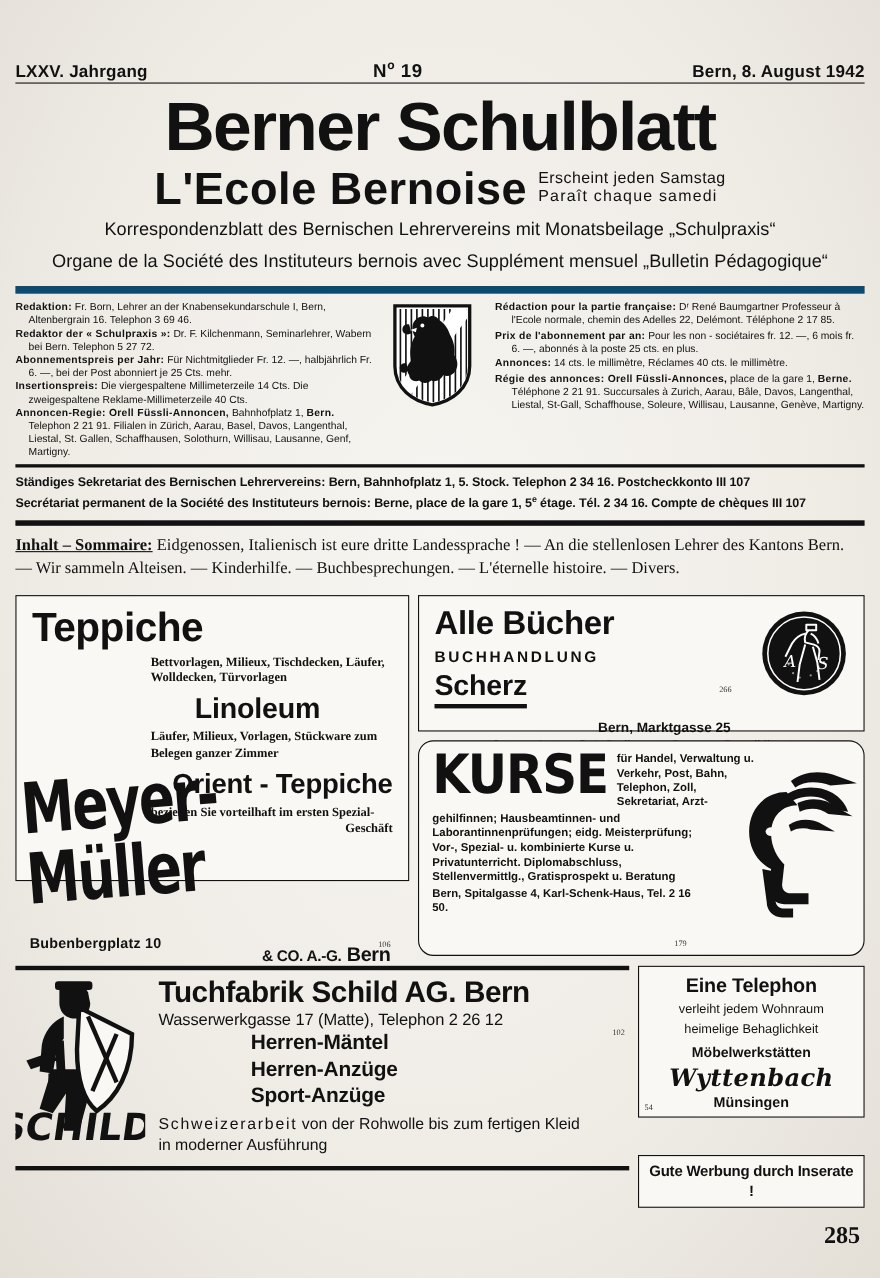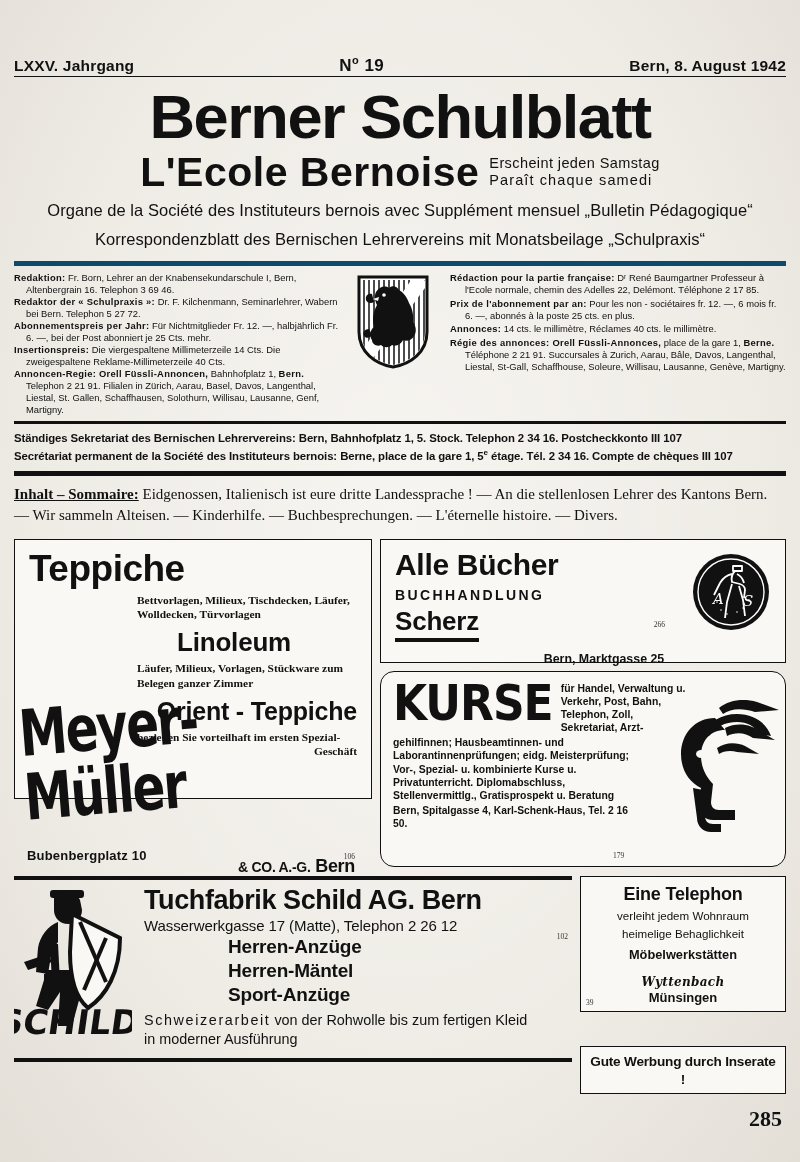--- a/index.html
+++ b/index.html
@@ -52,21 +52,21 @@
     font-size:14.5px;line-height:1.22;letter-spacing:.4px;padding-bottom:3px;white-space:nowrap;
   }
   .erscheint .l2{letter-spacing:1.1px;}
   .subline{
     text-align:center;font-size:16.5px;line-height:1.32;margin-top:7px;letter-spacing:.05px;
   }
 
   
   .imprint{
     margin-top:11px;
-    border-top:5px solid #0c4a6e;border-bottom:3px solid #111;
+    border-top:7px solid #0c4a6e;border-bottom:3px solid #111;
     padding:6px 0 5px 0;
     display:flex;
     position:relative;
   }
   .imp-col{font-size:9.4px;line-height:1.27;}
   .imp-l{width:330px;padding-right:6px;}
   .imp-r{flex:1;padding-left:14px;}
   .imp-l p,.imp-r p{margin:0 0 0 0;text-indent:-12px;padding-left:12px;}
   .imp-r p{text-indent:-15px;padding-left:15px;margin-bottom:1.5px;}
   .imp-col b{font-weight:700;letter-spacing:.3px;}
@@ -158,21 +158,21 @@
   .sch-foot{font-size:14.4px;margin-top:5px;line-height:1.35;}
   .sch-foot .sp{letter-spacing:1.6px;}
   .sch-ref{position:absolute;right:4px;top:46px;}
 
   
   .right-low{flex:1;}
   .eckbank{border:1.6px solid #111;padding:7px 8px 6px 8px;text-align:center;position:relative;background:#faf8f4;}
   .e-h1{font-weight:800;font-size:18px;letter-spacing:-.2px;}
   .e-sub{font-size:11.6px;line-height:1.3;margin-top:3px;}
   .e-mw{font-weight:800;font-size:12.8px;margin-top:6px;}
-  .e-script{font-family:"DejaVu Serif", serif;font-style:italic;font-size:12px;font-weight:700;margin-top:13px;letter-spacing:.3px;}
+  .e-script{font-family:"DejaVu Serif", serif;font-style:italic;font-size:22px;font-weight:700;margin-top:3px;letter-spacing:.3px;}
   .e-town{font-weight:800;font-size:13px;margin-top:1px;}
   .e-ref{position:absolute;left:5px;bottom:4px;}
 
   .werbung{border:1.6px solid #111;padding:5px 6px;text-align:center;margin-top:34px;background:#faf8f4;}
   .werbung span{font-weight:700;font-size:13.6px;letter-spacing:-.2px;}
   .pagenum{
     font-family:"Liberation Serif", serif;font-weight:700;font-size:22px;
     text-align:right;margin-top:12px;padding-right:4px;
   }
 </style>
@@ -193,22 +193,22 @@
   <div class="rule-thin"></div>
 
   <div class="masthead">Berner Schulblatt</div>
   <div class="mast2row">
     <div class="mast2">L'Ecole Bernoise</div>
     <div class="erscheint">
       <div>Erscheint jeden Samstag</div>
       <div class="l2">Paraît chaque samedi</div>
     </div>
   </div>
+  <div class="subline">Korrespondenzblatt des Bernischen Lehrervereins mit Monatsbeilage „Schulpraxis“</div>
   <div class="subline">Organe de la Société des Instituteurs bernois avec Supplément mensuel „Bulletin Pédagogique“</div>
-  <div class="subline">Korrespondenzblatt des Bernischen Lehrervereins mit Monatsbeilage „Schulpraxis“</div>
 
   <div class="imprint">
     <div class="imp-col imp-l">
         <p><b>Redaktion:</b> Fr. Born, Lehrer an der Knabensekundarschule I, Bern, Altenbergrain 16. Telephon 3 69 46.</p>
         <p><b>Redaktor der « Schulpraxis »:</b> Dr. F. Kilchenmann, Seminarlehrer, Wabern bei Bern. Telephon 5 27 72.</p>
         <p><b>Abonnementspreis per Jahr:</b> Für Nichtmitglieder Fr. 12. —, halbjährlich Fr. 6. —, bei der Post abonniert je 25 Cts. mehr.</p>
         <p><b>Insertionspreis:</b> Die viergespaltene Millimeterzeile 14 Cts. Die zweigespaltene Reklame-Millimeterzeile 40 Cts.</p>
         <p><b>Annoncen-Regie:</b><b> Orell Füssli-Annoncen,</b> Bahnhofplatz 1, <b>Bern.</b> Telephon 2 21 91. Filialen in Zürich, Aarau, Basel, Davos, Langenthal, Liestal, St. Gallen, Schaffhausen, Solothurn, Willisau, Lausanne, Genf, Martigny.</p>
       </div>
     <div class="crest">
@@ -374,41 +374,41 @@
                 <path d="M66 36 L92 96"></path>
                 <path d="M92 52 L70 104"></path>
               </g>
             </g>
             <text x="4" y="148" font-family="DejaVu Sans, sans-serif" font-weight="bold" font-size="34" fill="#111" transform="skewX(-8)">SCHILD</text>
           </svg>
         </div>
         <div class="sch-body">
           <div class="sch-h1">Tuchfabrik Schild AG. Bern</div>
           <div class="sch-addr">Wasserwerkgasse 17 (Matte), Telephon 2 26 12</div>
+          <div class="sch-item">Herren-Mäntel</div>
           <div class="sch-item">Herren-Anzüge</div>
-          <div class="sch-item">Herren-Mäntel</div>
           <div class="sch-item">Sport-Anzüge</div>
           <div class="sch-foot">
             <span class="sp">Schweizerarbeit</span><span> von der Rohwolle bis zum fertigen Kleid</span>
             <div>in moderner Ausführung</div>
           </div>
           <div class="refnum sch-ref">102</div>
         </div>
       </div>
     </div>
 
     <div class="right-low">
       <div class="eckbank">
         <div class="e-h1">Eine Telephon</div>
         <div class="e-sub">verleiht jedem Wohnraum</div>
         <div class="e-sub">heimelige Behaglichkeit</div>
         <div class="e-mw">Möbelwerkstätten</div>
         <div class="e-script">Wyttenbach</div>
         <div class="e-town">Münsingen</div>
-        <div class="refnum e-ref">39</div>
+        <div class="refnum e-ref">54</div>
       </div>
 
       <div class="werbung">
         <span>Gute Werbung durch Inserate !</span>
       </div>
 
       <div class="pagenum">285</div>
     </div>
   </div>
 

